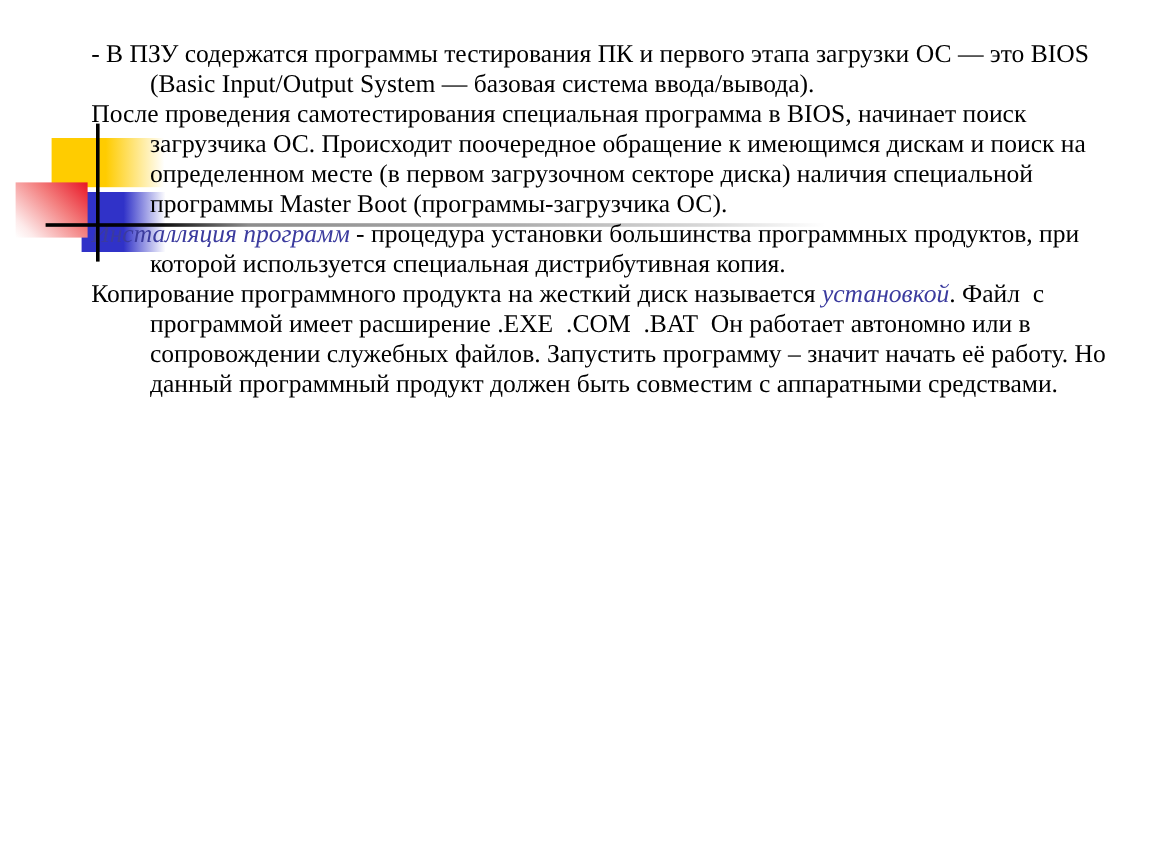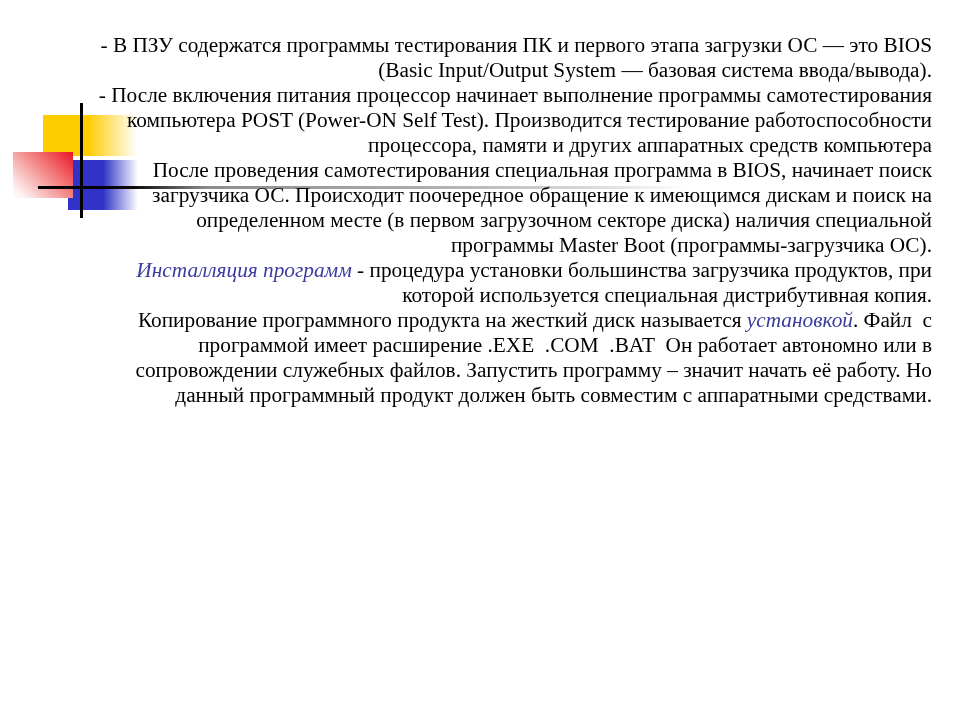--- a/index.html
+++ b/index.html
@@ -7,21 +7,20 @@
     padding: 0;
     background: #888;
   }
   .slide {
     position: relative;
     width: 960px;
     height: 720px;
     background: var(--slide-bg, #ffffff);
     overflow: hidden;
     font-family: "Liberation Serif", "DejaVu Serif", serif;
-    text-align: right;
   }
 
   
   .deco { position: absolute; }
   .sq-yellow {
     left: 43px; top: 115px; width: 94px; height: 41px;
     background: linear-gradient(to right,
       var(--deco-yellow, #ffcc00) 0%,
       var(--deco-yellow, #ffcc00) 48%,
       #ffffff 100%);
@@ -87,18 +86,17 @@
 
 <div class="slide">
   <div class="deco sq-yellow"></div>
   <div class="deco sq-blue"></div>
   <div class="deco sq-red"></div>
   <div class="deco vline"></div>
   <div class="deco hline"></div>
 
   <div class="textblock" id="textblock">
       <div class="para"><span>- В ПЗУ содержатся программы тестирования ПК и первого этапа загрузки ОС — это BIOS (Basic Input/Output System — базовая система ввода/вывода).</span></div>
-      <div class="para"><span>- После включения питания процессор начинает выполнение программы самотестирования компьютера POST (Power-ON Self Test). Производится тестирование работоспособности процессора, памяти и других аппаратных средств компьютера</span></div>
       <div class="para"><span>После проведения самотестирования специальная программа в BIOS, начинает поиск загрузчика ОС. Происходит поочередное обращение к имеющимся дискам и поиск на определенном месте (в первом загрузочном секторе диска) наличия специальной программы Master Boot (программы-загрузчика ОС).</span></div>
-      <div class="para"><span class="accent">Инсталляция программ</span><span> - процедура установки большинства загрузчика продуктов, при которой используется специальная дистрибутивная копия.</span></div>
+      <div class="para"><span class="accent">Инсталляция программ</span><span> - процедура установки большинства программных продуктов, при которой используется специальная дистрибутивная копия.</span></div>
       <div class="para"><span>Копирование программного продукта на жесткий диск называется </span><span class="accent">установкой</span><span>. Файл&nbsp; с программой имеет расширение .EXE&nbsp; .COM&nbsp; .BAT&nbsp; Он работает автономно или в сопровождении служебных файлов. Запустить программу – значит начать её работу. Но данный программный продукт должен быть совместим с аппаратными средствами.</span></div>
     </div>
 </div>
 
 </body></html>

